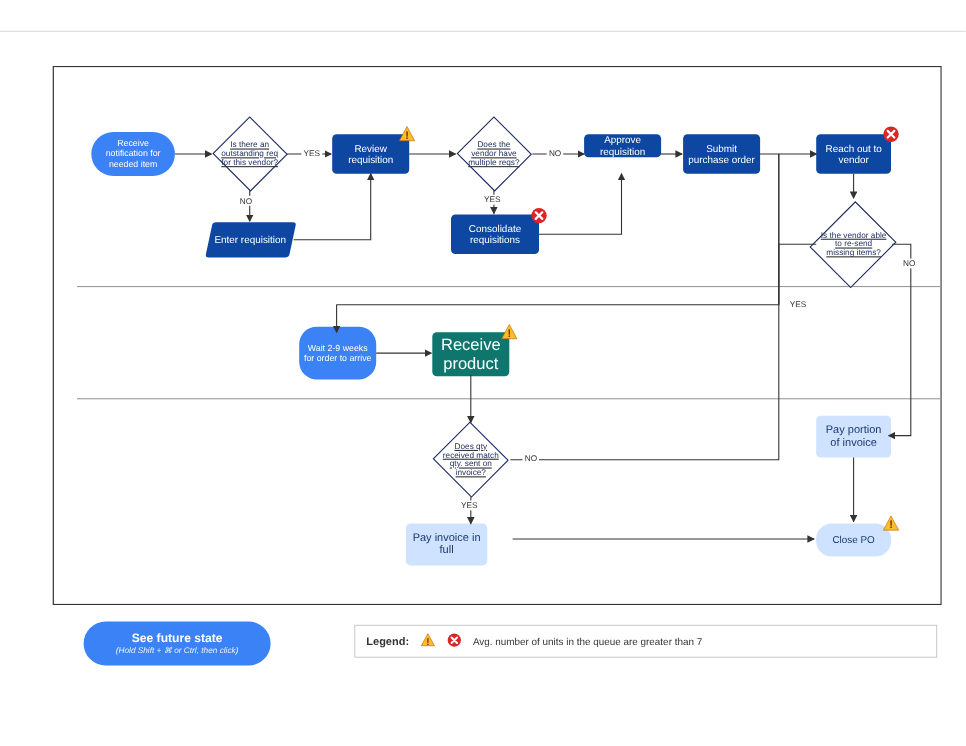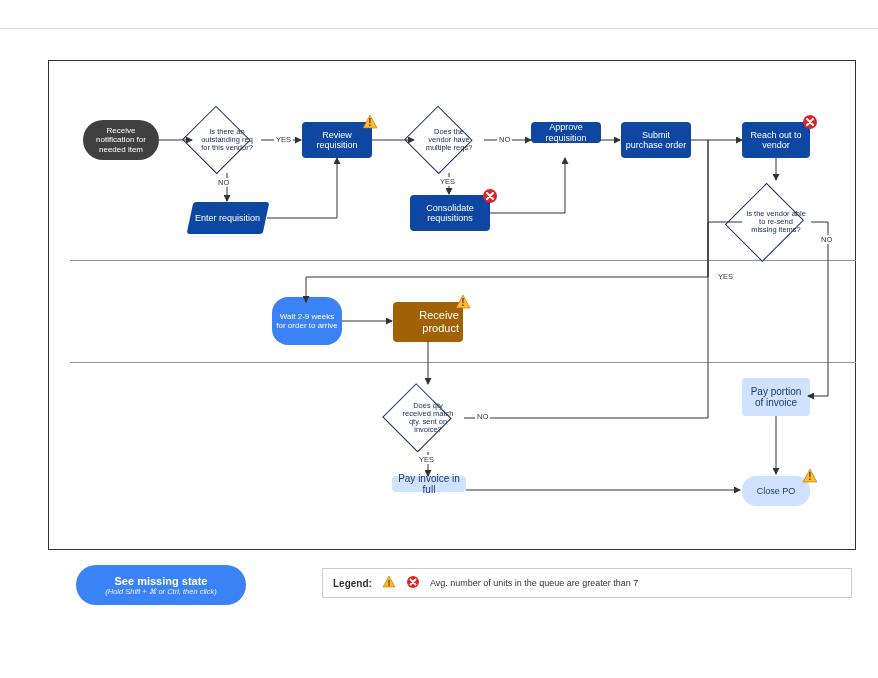--- a/index.html
+++ b/index.html
@@ -47,37 +47,36 @@
   .node {
     position: absolute;
     display: flex;
     align-items: center;
     justify-content: center;
     text-align: center;
     line-height: 1.15;
     padding: 4px;
   }
   .rounded-start {
-    background: #404040;
+    background: #3b82f6;
     color: #fff;
     border-radius: 20px;
     font-size: 8px;
   }
   .task-dark {
     background: #0d47a1;
     color: #fff;
     border-radius: 4px;
     font-size: 9px;
   }
   .task-mid {
-    background: #a16207;
+    background: #0f766e;
     color: #fff;
     border-radius: 4px;
-    font-size: 11px;
-    text-align: right;
+    font-size: 15px;
   }
   .task-light {
     background: #cfe2ff;
     color: #1a3a6e;
     border-radius: 4px;
     font-size: 10px;
   }
   .rounded-light {
     background: #cfe2ff;
     color: #1a3a6e;
@@ -87,21 +86,22 @@
   .rounded-mid {
     background: #3b82f6;
     color: #fff;
     border-radius: 16px;
     font-size: 8px;
   }
   .diamond {
     position: absolute;
     display: flex;
     align-items: center;
-    justify-content: flex-start;
+    justify-content: center;
+    text-decoration: underline;
   }
   .diamond-shape {
     position: absolute;
     width: 70%;
     height: 70%;
     background: #fff;
     border: 1.5px solid #1a2a5e;
     transform: rotate(45deg);
   }
   .diamond-text {
@@ -316,34 +316,34 @@
     </svg>
 </div>
 
 <div class="diamond" style="left:392px;top:384px;width:72px;height:68px;">
   <div class="diamond-shape"></div>
   <div class="diamond-text">Does qty received match qty. sent on invoice?</div>
 </div>
 <div class="edge-label" style="left:475px;top:412px;">NO</div>
 <div class="edge-label" style="left:417px;top:455px;">YES</div>
 
-<div class="node task-light" style="left:392px;top:476px;width:74px;height:16px;">Pay invoice in full</div>
+<div class="node task-light" style="left:369px;top:476px;width:74px;height:38px;">Pay invoice in full</div>
 
 <div class="node task-light" style="left:742px;top:378px;width:68px;height:38px;">Pay portion of invoice</div>
 
 <div class="node rounded-light" style="left:742px;top:476px;width:68px;height:30px;">Close PO</div>
 <div class="warn-badge" style="left:802px;top:468px;">
   <svg width="16" height="16">
       <polygon points="8,1 15,14 1,14" fill="#fbbf24" stroke="#b45309" stroke-width="0.5"></polygon>
       <text x="8" y="12" font-size="10" text-anchor="middle" fill="#7c2d12" font-weight="bold">!</text>
     </svg>
 </div>
 
 <div class="future-btn">
-  <div style="font-weight:bold;">See missing state</div>
+  <div style="font-weight:bold;">See future state</div>
   <div class="sub">(Hold Shift + ⌘ or Ctrl, then click)</div>
 </div>
 
 <div class="legend-box">
   <b>Legend:</b>
   <span>
     <svg width="14" height="14">
         <polygon points="7,1 13,12 1,12" fill="#fbbf24" stroke="#b45309" stroke-width="0.5"></polygon>
         <text x="7" y="11" font-size="9" text-anchor="middle" fill="#7c2d12" font-weight="bold">!</text>
       </svg>

